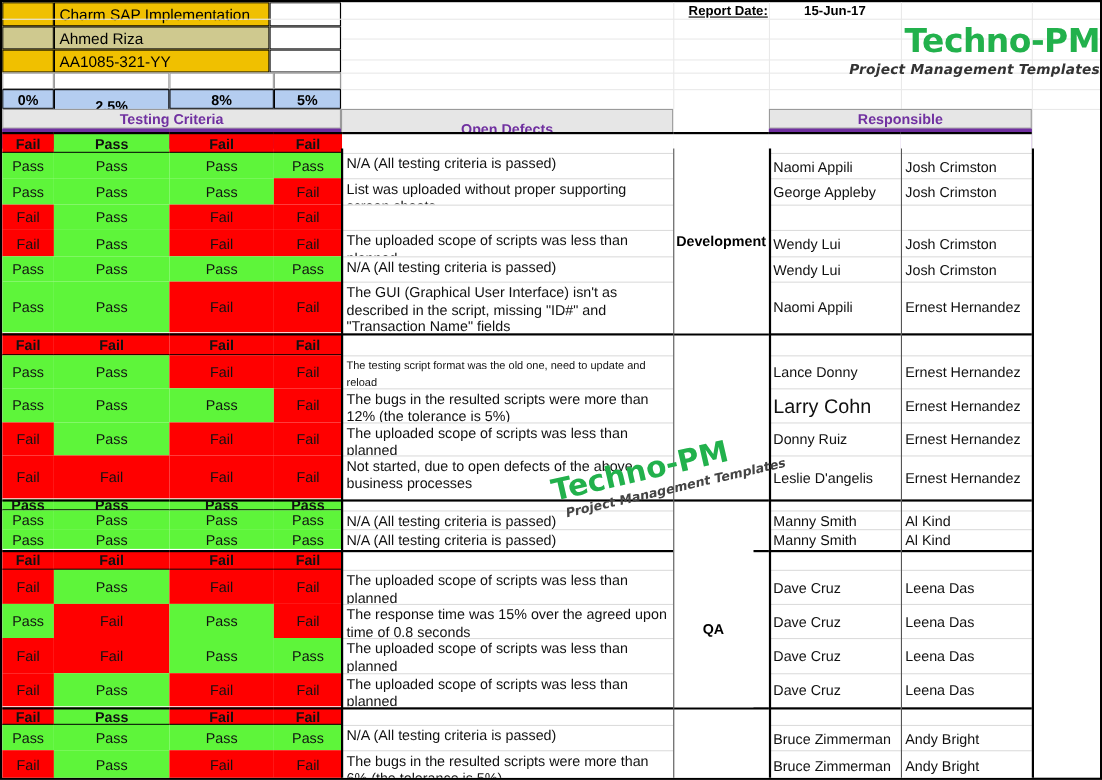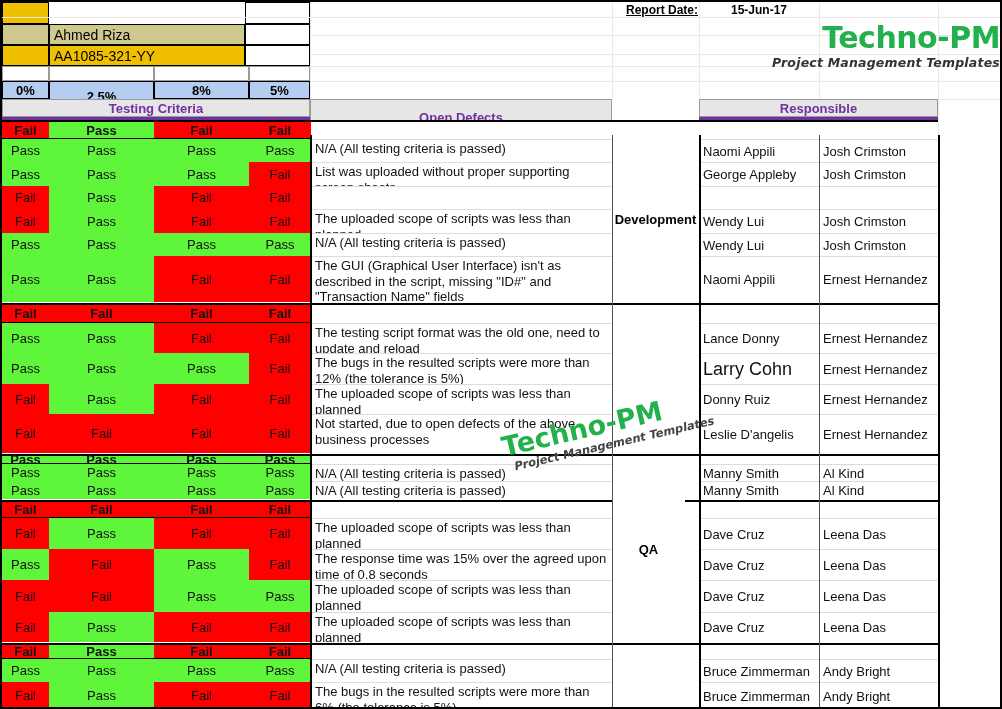--- a/index.html
+++ b/index.html
@@ -58,20 +58,21 @@
   #watermark .wm2{font-size:11.5px;font-style:italic;font-weight:bold;color:#444;font-family:"DejaVu Sans",sans-serif;margin-top:1px;margin-left:8px;}
 
   .gridfaint{position:absolute;background:#e9e9e9;}
 </style>
 </head>
 <body>
 
 <div id="sheet">
 
   <div class="abs infoGold" style="left:0;top:0;width:47px;height:22px;"></div>
+  <div class="abs infoGold lft infoVal" style="left:47px;top:0;width:196px;height:22px;">Charm SAP Implementation</div>
   <div class="abs infoBlank" style="left:243px;top:0;width:65px;height:22px;"></div>
 
   <div class="abs infoKhaki" style="left:0;top:22px;width:47px;height:21px;"></div>
   <div class="abs infoKhaki lft infoVal" style="left:47px;top:22px;width:196px;height:21px;">Ahmed Riza</div>
   <div class="abs infoBlank" style="left:243px;top:22px;width:65px;height:21px;"></div>
 
   <div class="abs infoGold" style="left:0;top:43px;width:47px;height:21px;"></div>
   <div class="abs infoGold lft infoVal" style="left:47px;top:43px;width:196px;height:21px;">AA1085-321-YY</div>
   <div class="abs infoBlank" style="left:243px;top:43px;width:65px;height:21px;"></div>
 
@@ -178,21 +179,21 @@
       <div class="abs ctr cellTxt fail bold" style="left: 152px; top: 301px; width: 95px; height: 20px; border-top: 2px solid rgb(0, 0, 0); border-bottom: 1px solid rgb(0, 0, 0);">Fail</div>
       <div class="abs ctr cellTxt fail bold" style="left: 247px; top: 301px; width: 62px; height: 20px; border-top: 2px solid rgb(0, 0, 0); border-bottom: 1px solid rgb(0, 0, 0);">Fail</div>
       <div class="abs topl" style="left: 309px; top: 301px; width: 301px; height: 20px; background: rgb(255, 255, 255); font-size: 13px; line-height: 15.5px; color: rgb(17, 17, 17); padding: 1px 3px 0px 4px; overflow: hidden; border-top: 2px solid rgb(0, 0, 0);"></div>
       <div class="abs lft" style="left: 697px; top: 301px; width: 120px; height: 20px; background: rgb(255, 255, 255); font-size: 13px; color: rgb(17, 17, 17); padding-left: 4px; overflow: hidden; border-top: 2px solid rgb(0, 0, 0);"></div>
       <div class="abs lft" style="left: 817px; top: 301px; width: 119px; height: 20px; background: rgb(255, 255, 255); font-size: 13px; color: rgb(17, 17, 17); padding-left: 4px; overflow: hidden; border-top: 2px solid rgb(0, 0, 0);"></div>
       <div class="abs" style="left: 610px; top: 301px; width: 87px; height: 20px; background: rgb(255, 255, 255); border-top: 2px solid rgb(0, 0, 0);"></div>
       <div class="abs ctr cellTxt pass" style="left: 0px; top: 321px; width: 47px; height: 30px;">Pass</div>
       <div class="abs ctr cellTxt pass" style="left: 47px; top: 321px; width: 105px; height: 30px;">Pass</div>
       <div class="abs ctr cellTxt fail" style="left: 152px; top: 321px; width: 95px; height: 30px;">Fail</div>
       <div class="abs ctr cellTxt fail" style="left: 247px; top: 321px; width: 62px; height: 30px;">Fail</div>
-      <div class="abs topl" style="left: 309px; top: 321px; width: 301px; height: 30px; background: rgb(255, 255, 255); font-size: 13px; line-height: 15.5px; color: rgb(17, 17, 17); padding: 1px 3px 0px 4px; overflow: hidden; border-top: 1px solid rgb(220, 220, 220);">The testing script format was the old one, need to update and reload</div>
+      <div class="abs topl" style="left: 309px; top: 321px; width: 301px; height: 30px; background: rgb(255, 255, 255); font-size: 10px; line-height: 15.5px; color: rgb(17, 17, 17); padding: 1px 3px 0px 4px; overflow: hidden; border-top: 1px solid rgb(220, 220, 220);">The testing script format was the old one, need to update and reload</div>
       <div class="abs lft" style="left: 697px; top: 321px; width: 120px; height: 30px; background: rgb(255, 255, 255); font-size: 13px; color: rgb(17, 17, 17); padding-left: 4px; overflow: hidden; border-top: 1px solid rgb(220, 220, 220);">Lance Donny</div>
       <div class="abs lft" style="left: 817px; top: 321px; width: 119px; height: 30px; background: rgb(255, 255, 255); font-size: 13px; color: rgb(17, 17, 17); padding-left: 4px; overflow: hidden; border-top: 1px solid rgb(220, 220, 220);">Ernest Hernandez</div>
       <div class="abs" style="left: 610px; top: 321px; width: 87px; height: 30px; background: rgb(255, 255, 255);"></div>
       <div class="abs ctr cellTxt pass" style="left: 0px; top: 351px; width: 47px; height: 31px;">Pass</div>
       <div class="abs ctr cellTxt pass" style="left: 47px; top: 351px; width: 105px; height: 31px;">Pass</div>
       <div class="abs ctr cellTxt pass" style="left: 152px; top: 351px; width: 95px; height: 31px;">Pass</div>
       <div class="abs ctr cellTxt fail" style="left: 247px; top: 351px; width: 62px; height: 31px;">Fail</div>
       <div class="abs topl" style="left: 309px; top: 351px; width: 301px; height: 31px; background: rgb(255, 255, 255); font-size: 13px; line-height: 15.5px; color: rgb(17, 17, 17); padding: 1px 3px 0px 4px; overflow: hidden; border-top: 1px solid rgb(220, 220, 220);">The bugs in the resulted scripts were more than 12% (the tolerance is 5%)</div>
       <div class="abs lft" style="left: 697px; top: 351px; width: 120px; height: 31px; background: rgb(255, 255, 255); font-size: 18px; color: rgb(17, 17, 17); padding-left: 4px; overflow: hidden; border-top: 1px solid rgb(220, 220, 220);">Larry Cohn</div>
       <div class="abs lft" style="left: 817px; top: 351px; width: 119px; height: 31px; background: rgb(255, 255, 255); font-size: 13px; color: rgb(17, 17, 17); padding-left: 4px; overflow: hidden; border-top: 1px solid rgb(220, 220, 220);">Ernest Hernandez</div>
@@ -297,21 +298,21 @@
       <div class="abs ctr cellTxt pass" style="left: 47px; top: 680px; width: 105px; height: 27px;">Pass</div>
       <div class="abs ctr cellTxt fail" style="left: 152px; top: 680px; width: 95px; height: 27px;">Fail</div>
       <div class="abs ctr cellTxt fail" style="left: 247px; top: 680px; width: 62px; height: 27px;">Fail</div>
       <div class="abs topl" style="left: 309px; top: 680px; width: 301px; height: 27px; background: rgb(255, 255, 255); font-size: 13px; line-height: 15.5px; color: rgb(17, 17, 17); padding: 1px 3px 0px 4px; overflow: hidden; border-top: 1px solid rgb(220, 220, 220);">The bugs in the resulted scripts were more than 6% (the tolerance is 5%)</div>
       <div class="abs lft" style="left: 697px; top: 680px; width: 120px; height: 27px; background: rgb(255, 255, 255); font-size: 13px; color: rgb(17, 17, 17); padding-left: 4px; overflow: hidden; border-top: 1px solid rgb(220, 220, 220);">Bruce Zimmerman</div>
       <div class="abs lft" style="left: 817px; top: 680px; width: 119px; height: 27px; background: rgb(255, 255, 255); font-size: 13px; color: rgb(17, 17, 17); padding-left: 4px; overflow: hidden; border-top: 1px solid rgb(220, 220, 220);">Andy Bright</div>
       <div class="abs" style="left: 610px; top: 680px; width: 87px; height: 27px; background: rgb(255, 255, 255);"></div>
     </div>
 
   <div class="abs envCell ctr" style="left:610px;top:133px;width:87px;height:168px;">Development</div>
-  <div class="abs envCell ctr" style="left:610px;top:475px;width:73px;height:144px;">QA</div>
+  <div class="abs envCell ctr" style="left:610px;top:497px;width:73px;height:144px;">QA</div>
 
   <div class="vlineThick" style="left:308px;top:133px;height:576px;"></div>
   <div class="vline" style="left:610px;top:133px;height:576px;"></div>
   <div class="vlineThick" style="left:697px;top:133px;height:576px;"></div>
   <div class="vline" style="left:817px;top:133px;height:576px;"></div>
   <div class="vlineThick" style="left:936px;top:133px;height:576px;"></div>
 
   <div id="watermark">
     <div class="wm1">Techno-PM</div>
     <div class="wm2">Project Management Templates</div>

